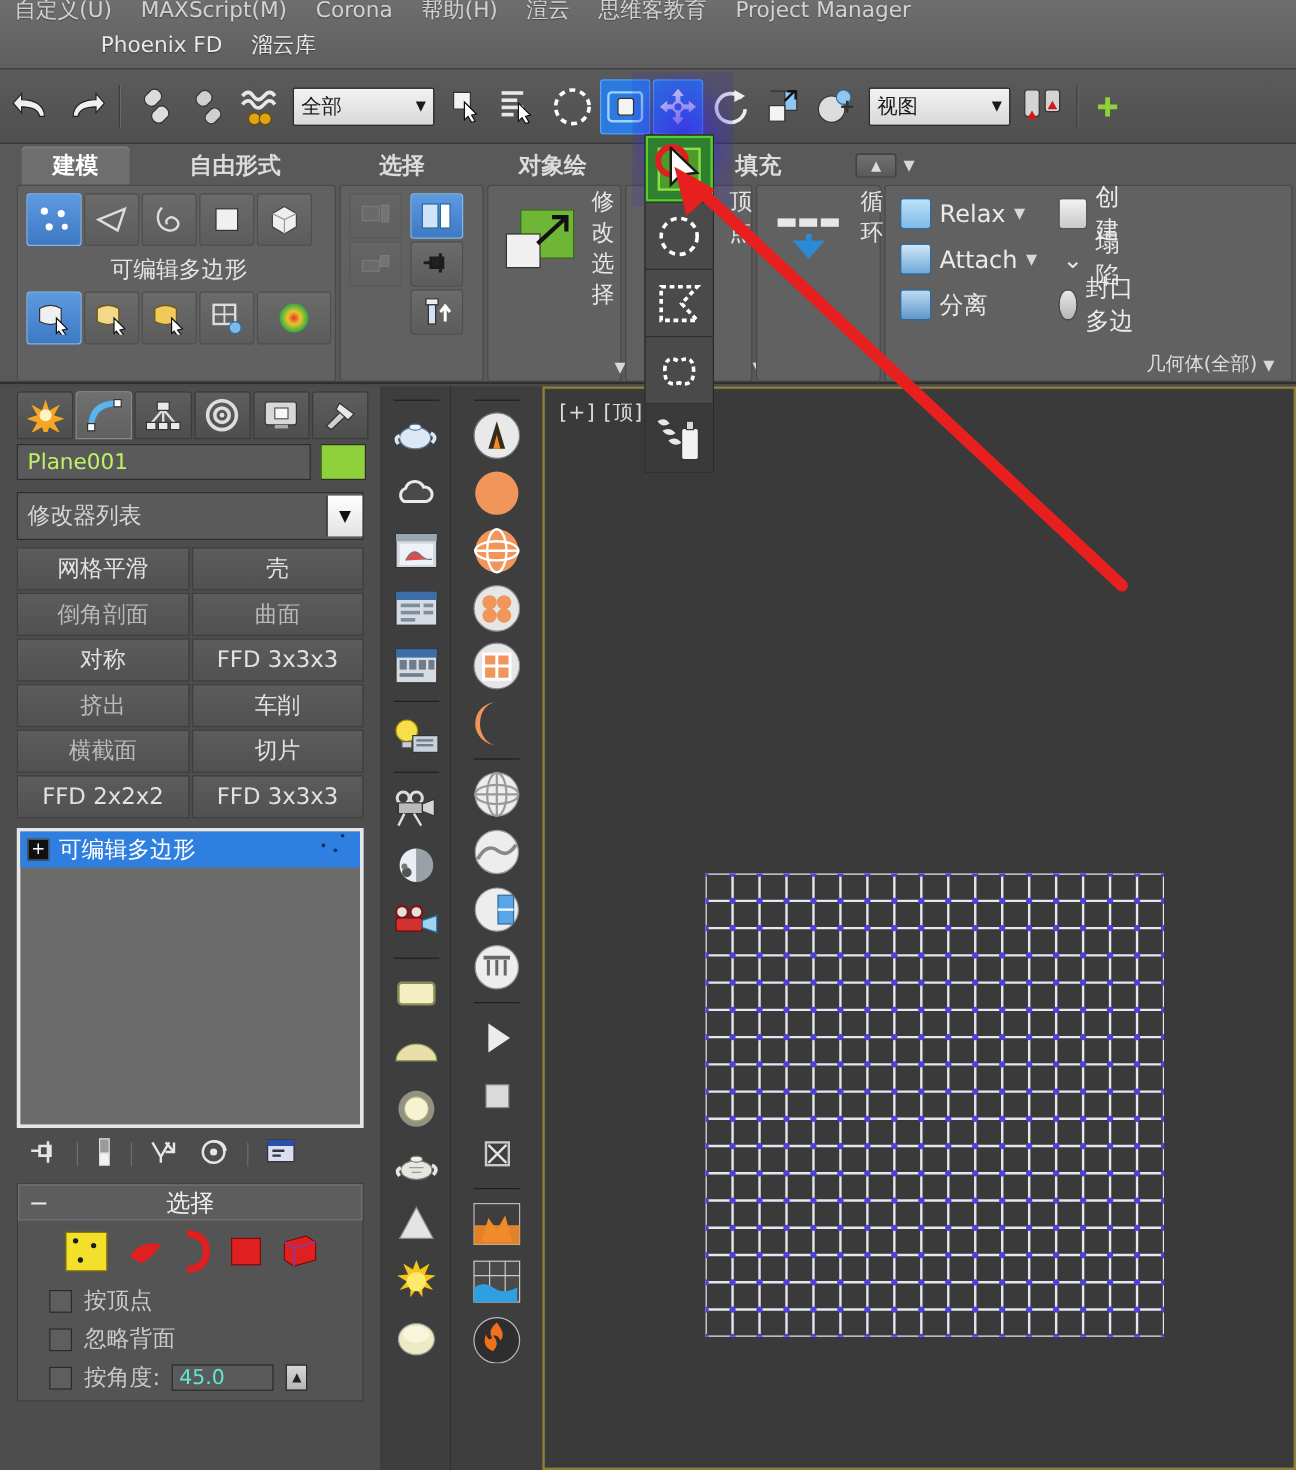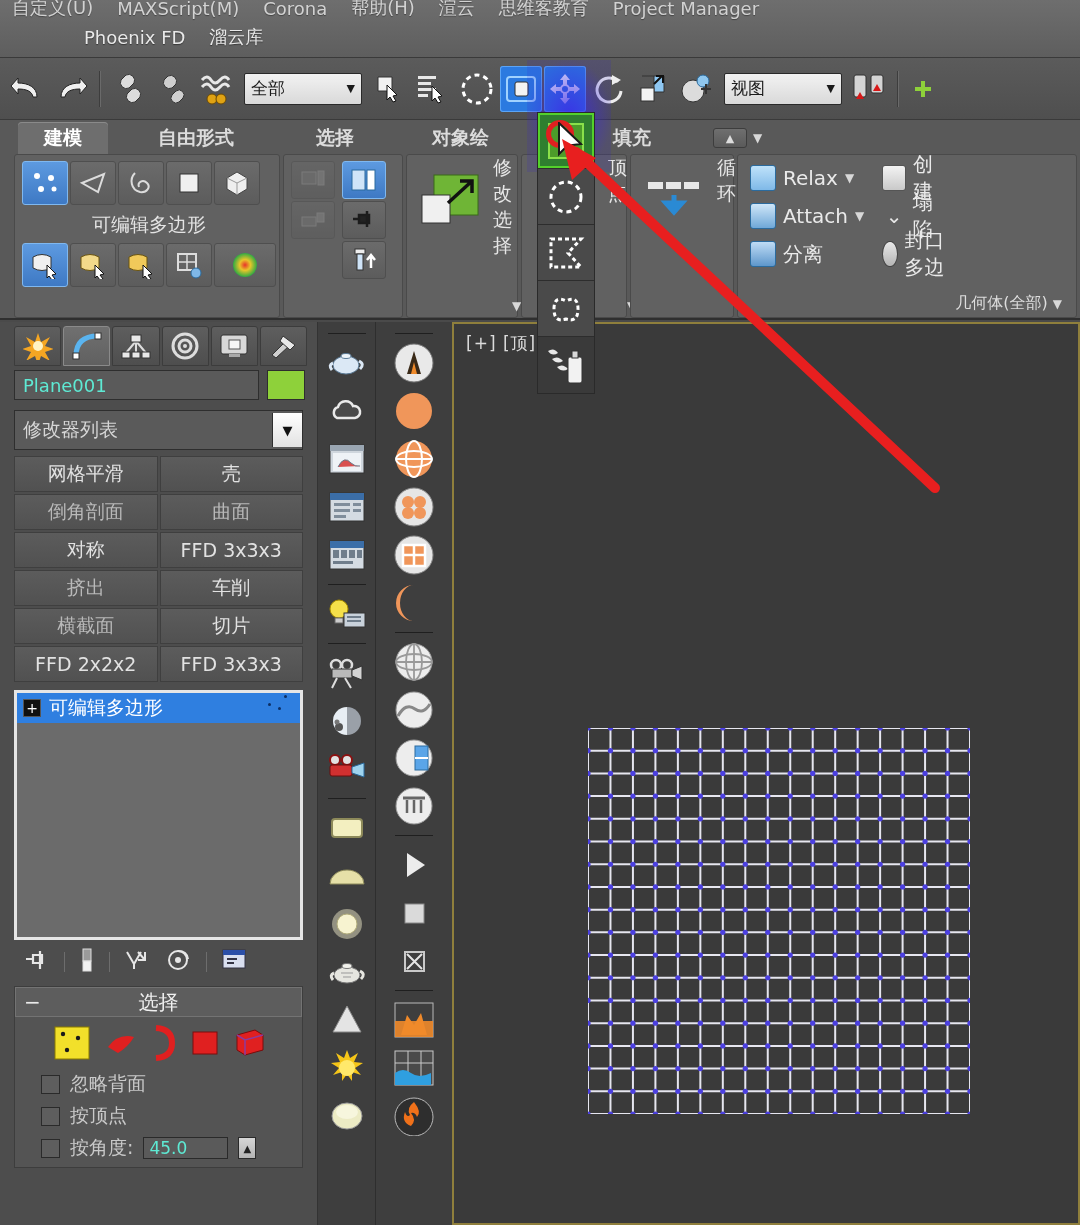--- a/index.html
+++ b/index.html
@@ -98,21 +98,21 @@
   .cp-tab {
     width: 48px; height: 40px; background: linear-gradient(#5e5e5e,#4e4e4e);
     border: 1px solid #3c3c3c; border-radius: 3px 3px 0 0;
     display: flex; align-items: center; justify-content: center;
   }
   .cp-tab.active { background: linear-gradient(#707070,#606060); border-color: #8a8a8a; }
 
   .namerow { display: flex; align-items: center; gap: 8px; padding: 4px 12px 0 14px; }
   .nameinput {
     flex: 1; height: 30px; background: #5a5a5a; border: 1px solid #2e2e2e;
-    color: #5eead4; font-size: 18px; display: flex; align-items: center; padding: 0 8px;
+    color: #bef264; font-size: 18px; display: flex; align-items: center; padding: 0 8px;
   }
   .colorswatch { width: 38px; height: 30px; border: 1px solid #2e2e2e; }
 
   .modcombo {
     margin: 10px 14px 0 14px; height: 40px; background: #5a5a5a; border: 1px solid #2e2e2e;
     display: flex; align-items: center; justify-content: space-between; padding-left: 8px;
     color: #d6d6d6; font-size: 19px;
   }
   .modcombo .arrowbox {
     width: 30px; height: 34px; background: linear-gradient(#ffffff,#e2e2e2);
@@ -736,25 +736,25 @@
         </span>
         <span>
           <svg width="34" height="34" viewBox="0 0 34 34">
             <path d="M4 9 L22 4 L30 9 L30 24 L12 29 L4 24 Z" fill="#e02020" stroke="#7a0c0c"></path>
             <path d="M4 9 L12 14 L30 9 M12 14 V29" fill="none" stroke="#8b3a9e" stroke-width="1.5"></path>
           </svg>
         </span>
       </div>
       <div class="chkrow">
         <span class="chk"></span>
-        <span>忽略背面</span>
+        <span>按顶点</span>
       </div>
       <div class="chkrow">
         <span class="chk"></span>
-        <span>按顶点</span>
+        <span>忽略背面</span>
       </div>
       <div class="chkrow" style="padding-bottom:6px">
         <span class="chk"></span>
         <span>按角度:</span>
         <span class="spin">45.0</span>
         <span class="spinarrows">▲</span>
       </div>
     </div>
   </div>
 

